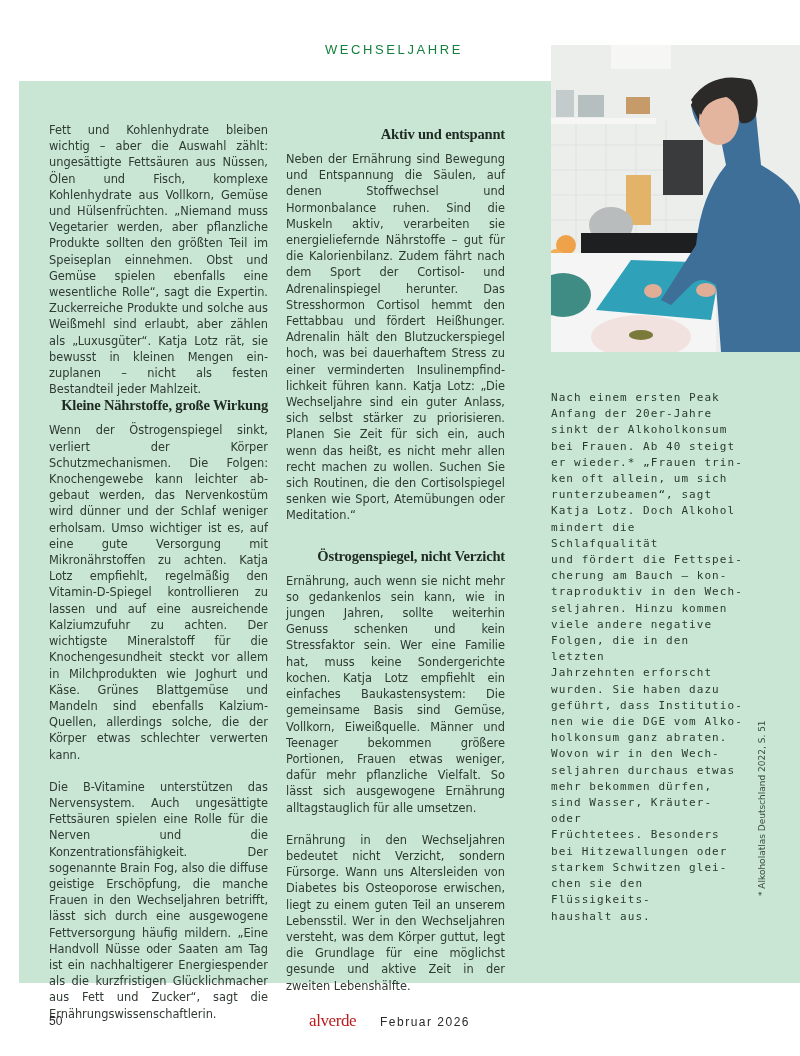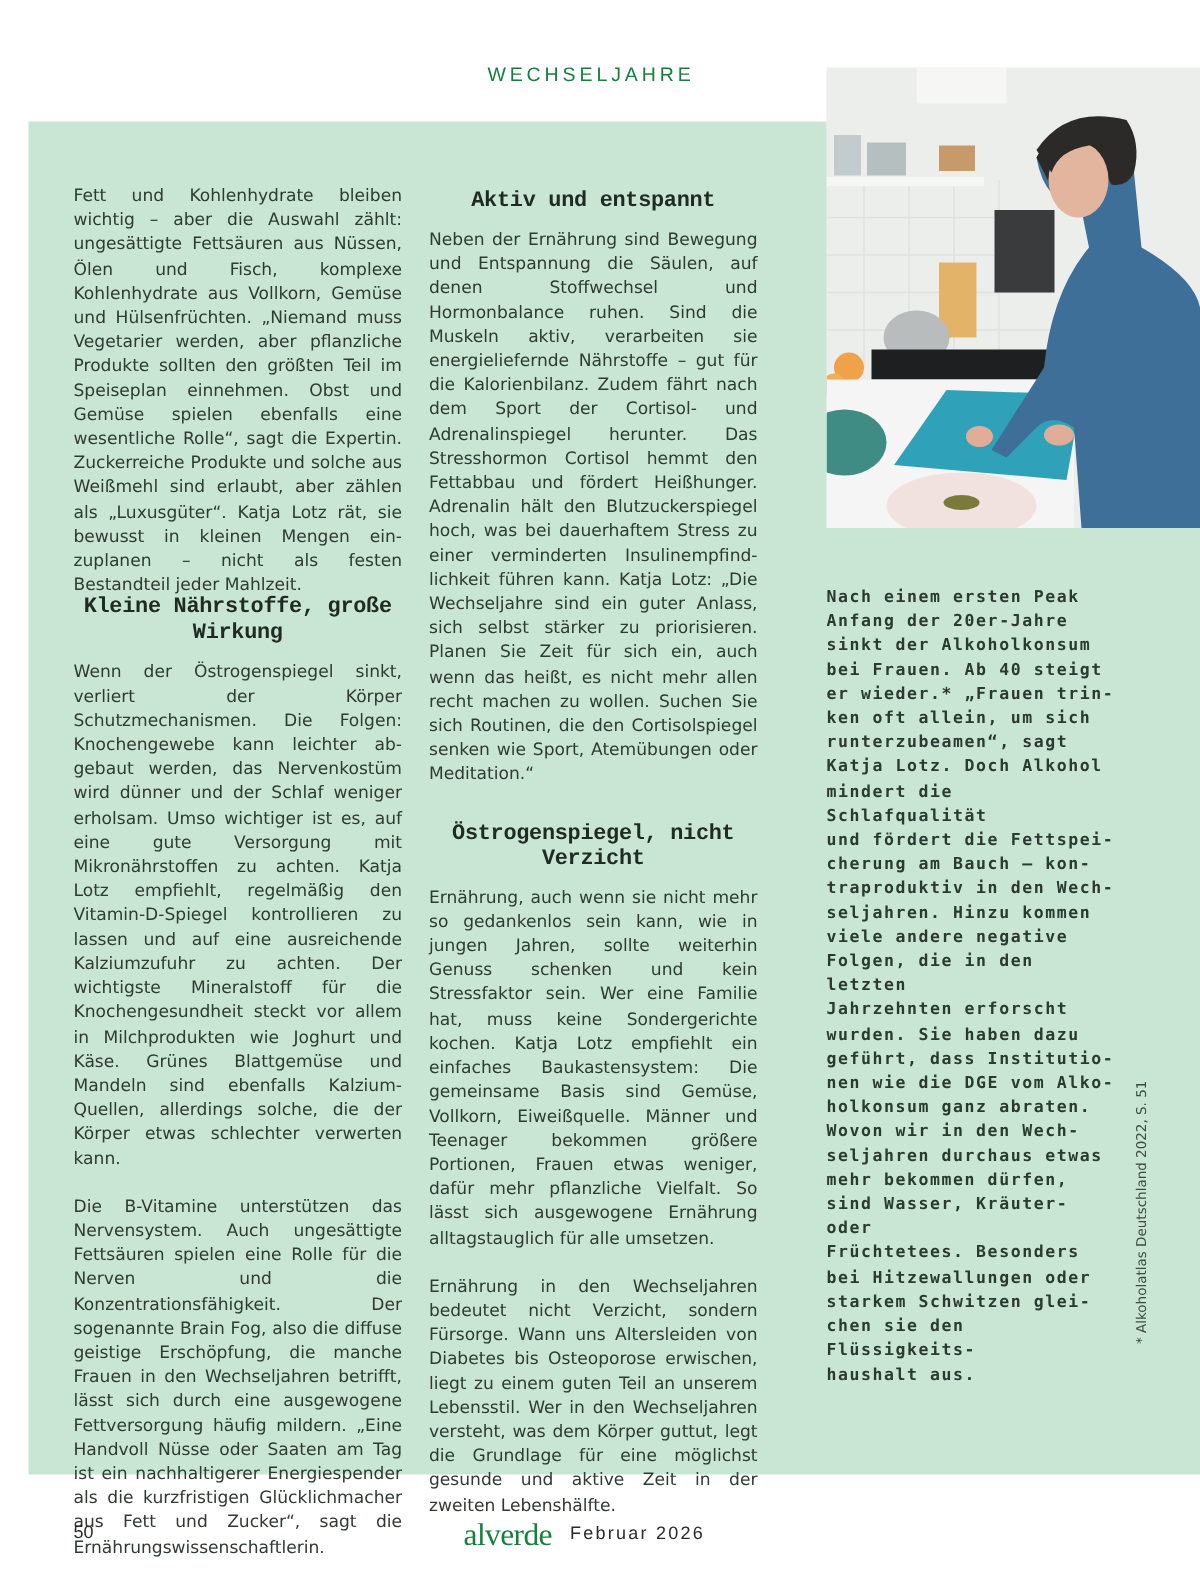--- a/index.html
+++ b/index.html
@@ -24,47 +24,47 @@
     }
     .col {
       position: absolute; font-size: 11.4px; line-height: 16.2px; color: #2e3a32;
       text-align: justify; hyphens: manual;
     }
     .col p { margin: 0; }
     .col p + p { margin-top: 16px; }
     .col1 { left: 49px; top: 122px; width: 219px; }
     .col2 { left: 286px; top: 126px; width: 219px; }
     .h2 {
-      font-family: Liberation Mono, monospace; font-weight: bold; font-size: 14.6px; line-height: 17px;
-      color: #1f2a22; margin: 0 0 8px 0; text-align: center; letter-spacing: -0.2px;
+      font-family: Liberation Serif, serif; font-weight: bold; font-size: 14.6px; line-height: 17px;
+      color: #1f2a22; margin: 0 0 8px 0; text-align: right; letter-spacing: -0.2px;
     }
     .col1 .h2 { }
     .col2 .h2.second { margin-top: 24px; }
     .sidebar {
       position: absolute; left: 551px; top: 390px; width: 192px;
     }
     .sidebar .h3 {
       font-family: "DejaVu Sans", sans-serif; font-size: 15.4px; line-height: 19px; color: #1f2a22;
       margin: 0 0 6px 0; letter-spacing: -0.2px;
     }
     .sidebar .body {
-      font-family: "DejaVu Sans Mono", monospace; font-weight: bold; font-size: 11px; line-height: 16.2px;
+      font-family: "DejaVu Sans Mono", monospace; font-weight: normal; font-size: 11px; line-height: 16.2px;
       letter-spacing: 1.05px; color: #2b3a30; margin: 0; white-space: pre-line;
     }
     .footnote {
       position: absolute; left: 757px; top: 896px; transform-origin: 0 0; transform: rotate(-90deg);
       font-size: 9px; color: #3a4a3e; white-space: nowrap; width: 180px;
     }
     .page-number {
       position: absolute; left: 49px; top: 1014px; font-family: Liberation Sans, sans-serif;
       font-size: 12px; color: #2a2a2a;
     }
     .footer-brand {
       position: absolute; left: 309px; top: 1011px; font-family: "Liberation Serif", serif;
-      font-size: 21px; color: #15803d; letter-spacing: -0.4px;
+      font-size: 17px; color: #b91c1c; letter-spacing: -0.4px;
     }
     .footer-issue {
       position: absolute; left: 380px; top: 1015px; font-family: "Liberation Sans", sans-serif;
       font-size: 12px; letter-spacing: 1.5px; color: #2a2a2a;
     }
   </style>
 </head>
 <body>
 
 <div class="section-label"><span>WECHSELJAHRE</span></div>

